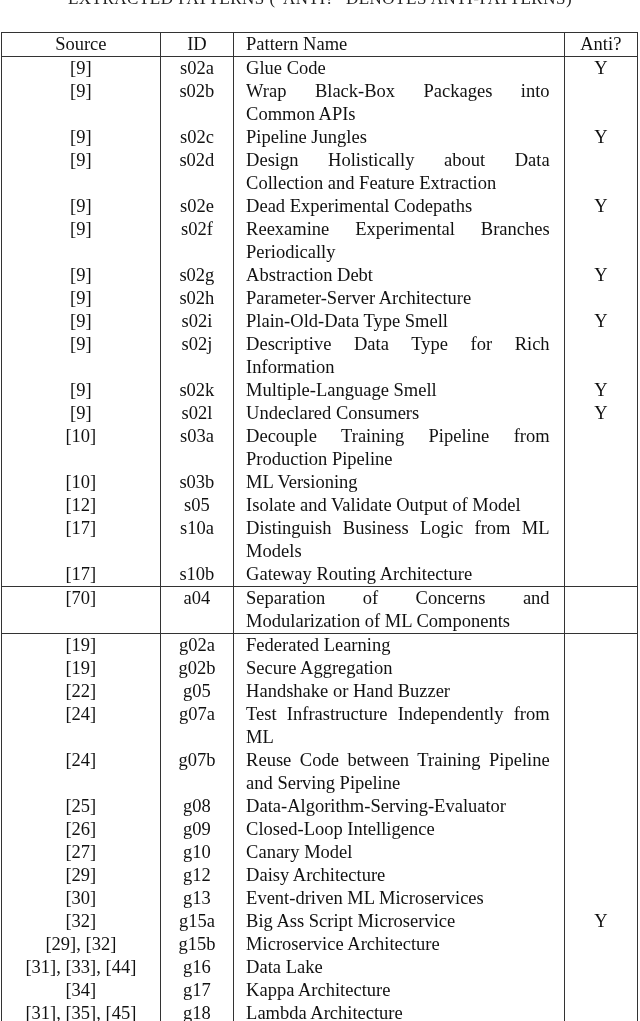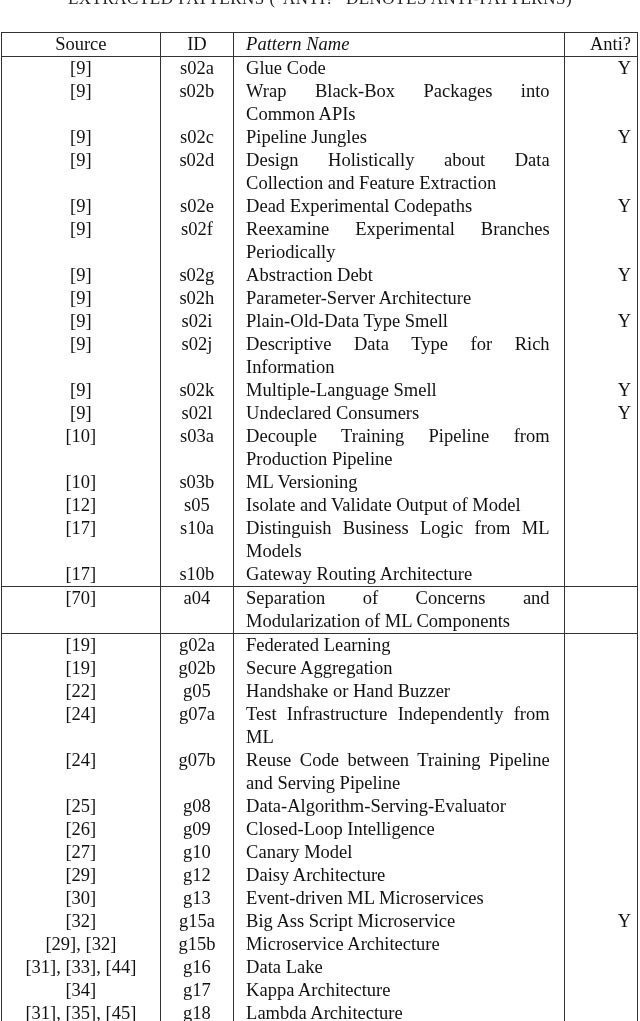--- a/index.html
+++ b/index.html
@@ -8,22 +8,22 @@
   .caption { position:absolute; top:-11px; left:0; width:640px; text-align:center;
              font-size:17px; letter-spacing:0.5px; white-space:nowrap; color:#222; }
   table { position:absolute; top:32px; left:1px; width:637px; border-collapse:collapse;
           font-size:18.5px; line-height:23px; }
   td, th { padding:0 6px; vertical-align:top; font-weight:normal; }
   th { border-bottom:1.5px solid #333; height:23px; }
   table { border:1.5px solid #333; }
   .c-src { width:145px; text-align:center; border-right:1.5px solid #333;font-family:Liberation Serif, serif; }
   .c-id { width:60px; text-align:center; border-right:1.5px solid #333; }
   .c-name { width:302px; text-align:justify; text-align-last:left; border-right:1.5px solid #333; padding-left:12px; padding-right:14px; }
-  th.c-name { text-align:right;font-style:italic; }
-  .c-anti { width:60px; text-align:right; }
+  th.c-name { text-align:right; }
+  .c-anti { width:60px; text-align:center; }
   tr.grp-start td { border-top:1.5px solid #333; }
 </style>
 </head>
 <body>
 
 <div class="caption">EXTRACTED PATTERNS ("ANTI?" DENOTES ANTI-PATTERNS)</div>
 
 <table>
   <thead>
     <tr>

